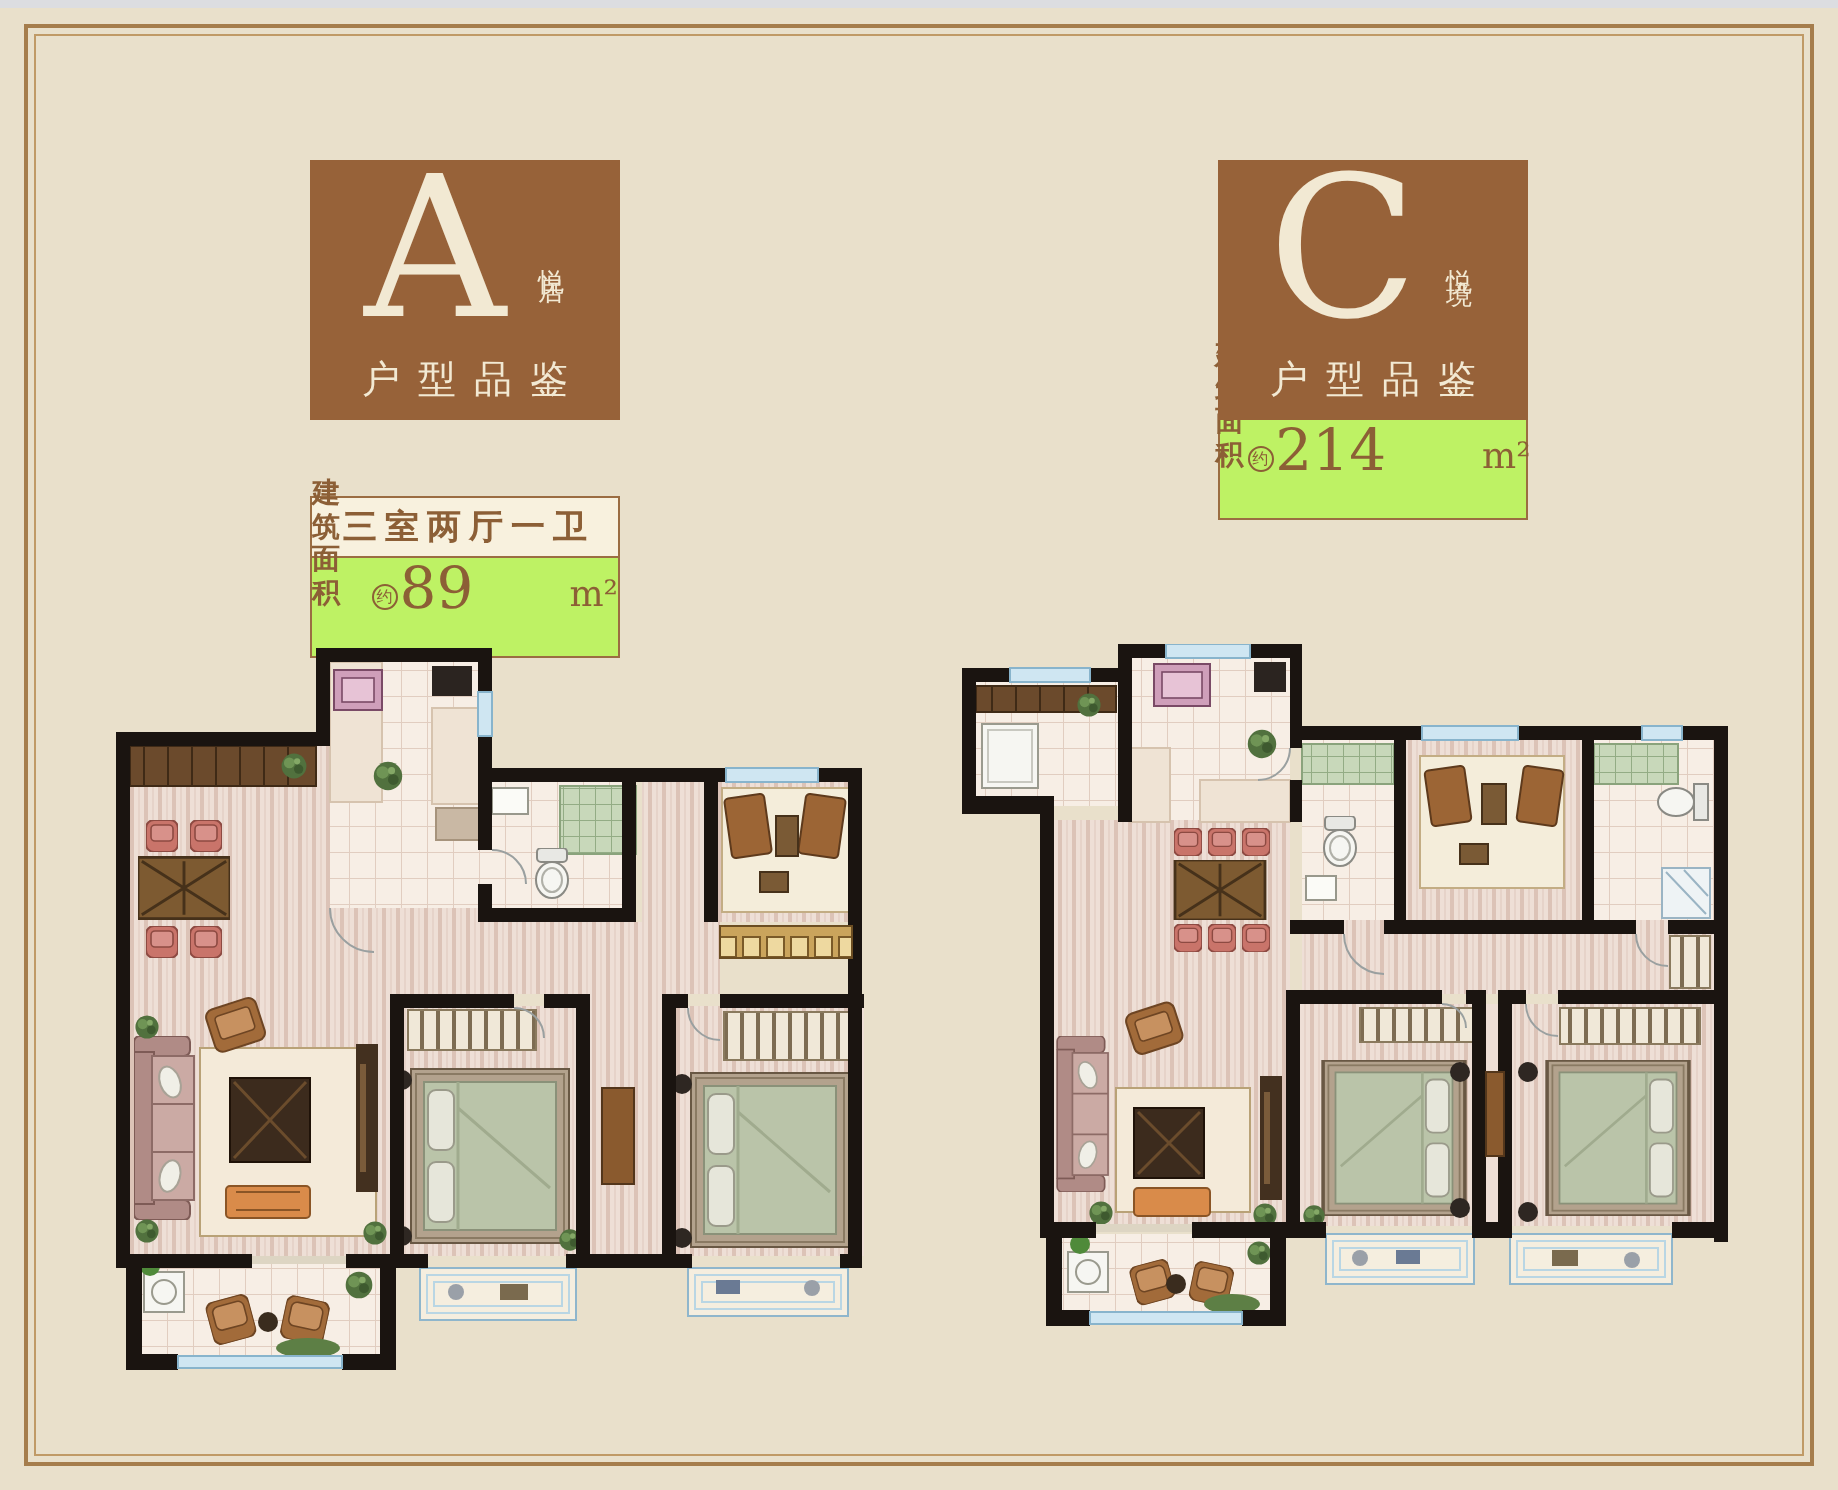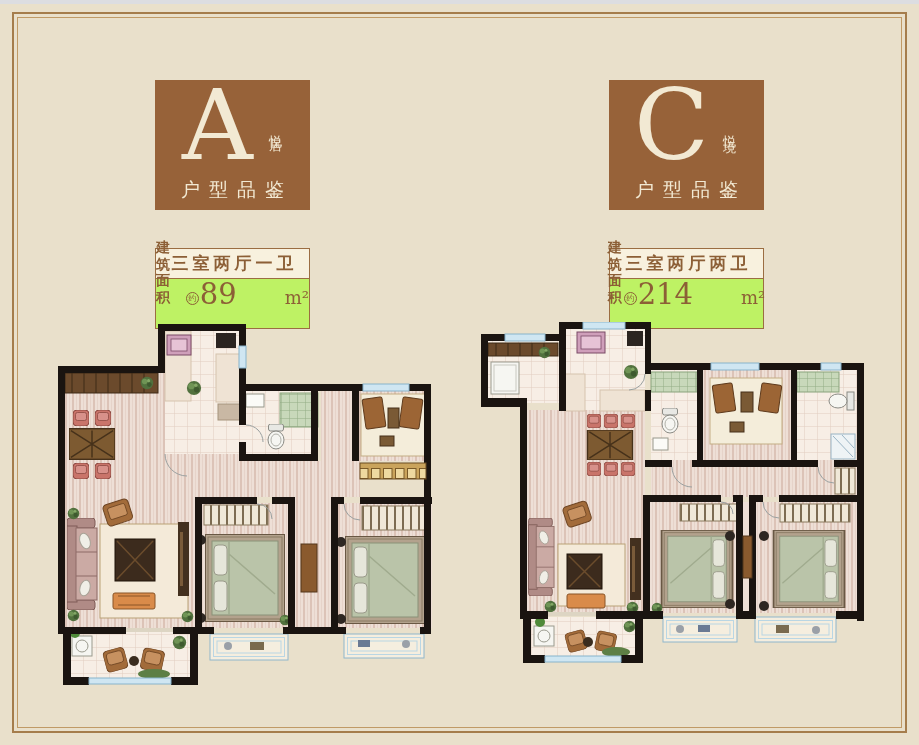--- a/index.html
+++ b/index.html
@@ -124,21 +124,20 @@
       <span class="area-unit">m²</span>
     </div>
   </div>
 
   <div class="card card-c">
     <div class="card-top">
       <div class="card-letter">C</div>
       <div class="card-tag">悦境</div>
       <div class="card-series">户型品鉴</div>
     </div>
-    <div class="card-spec">三室两厅两卫</div>
     <div class="card-area">
       <span class="area-label">建筑面积</span>
       <span class="area-approx">约</span>
       <span class="area-value">214</span>
       <span class="area-unit">m²</span>
     </div>
   </div>
 
   <svg class="plan plan-a" width="380" height="370" viewBox="0 0 380 370">
 

